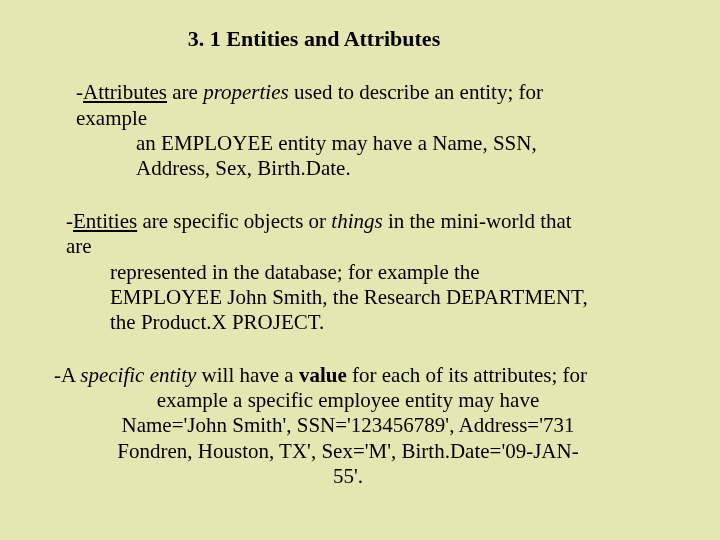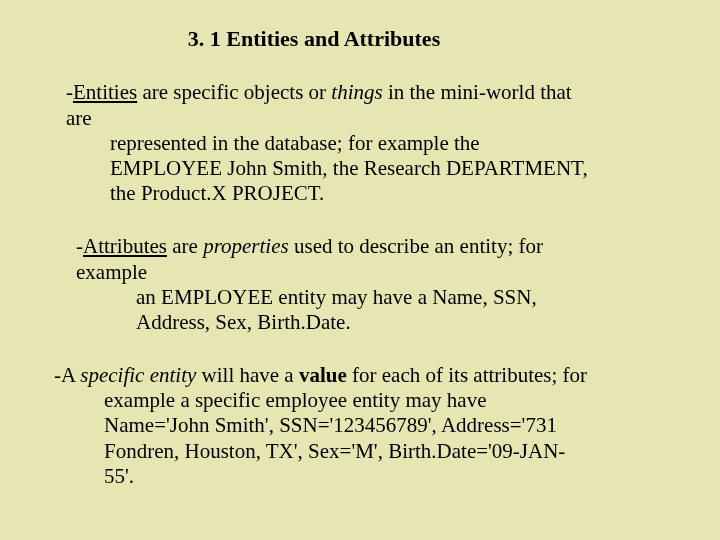--- a/index.html
+++ b/index.html
@@ -29,40 +29,40 @@
     margin-bottom: 28px;
   }
   .dash {
     display: inline-block;
   }
   .i1 { padding-left: 30px; }
   .i1 .cont { display: block; padding-left: 44px; }
   .i2 { padding-left: 40px; }
   .i2 .cont { display: block; padding-left: 60px; }
   .i3 { padding-left: 18px; margin-top: 25px; }
-  .i3 .wrap { display: block; padding-left: 50px; }
+  .i3 .wrap { display: block; padding-left: 50px; text-align: center; }
   .bold { font-weight: bold; }
   .ital { font-style: italic; }
   .ul { text-decoration: underline; }
 </style>
 </head>
 <body>
 
 <div class="slide">
 
   <div class="title">3. 1 Entities and Attributes</div>
 
+  <div class="item i2">
+    <span class="dash">-</span><span class="ul">Attributes</span><span> are </span><span class="ital">properties</span><span>  used to describe an entity; for example</span>
+    <span class="cont">an EMPLOYEE entity may have a Name, SSN, Address, Sex, Birth.Date.</span>
+  </div>
+
   <div class="item i1">
     <span class="dash">- </span><span class="ul">Entities</span><span> are specific objects or </span><span class="ital">things</span><span>  in the mini-world that are</span>
     <span class="cont">represented in the database; for example the EMPLOYEE John Smith, the Research DEPARTMENT, the Product.X PROJECT.</span>
-  </div>
-
-  <div class="item i2">
-    <span class="dash">-</span><span class="ul">Attributes</span><span> are </span><span class="ital">properties</span><span>  used to describe an entity; for example</span>
-    <span class="cont">an EMPLOYEE entity may have a Name, SSN, Address, Sex, Birth.Date.</span>
   </div>
 
   <div class="item i3">
     <span class="dash">-   </span><span>A </span><span class="ital">specific entity</span><span>  will have a </span><span class="bold">value</span><span> for each of its attributes; for</span>
     <span class="wrap">example a specific employee entity may have Name='John Smith', SSN='123456789', Address='731 Fondren, Houston, TX', Sex='M', Birth.Date='09-JAN-55'.</span>
   </div>
 
 </div>
 
 </body></html>

